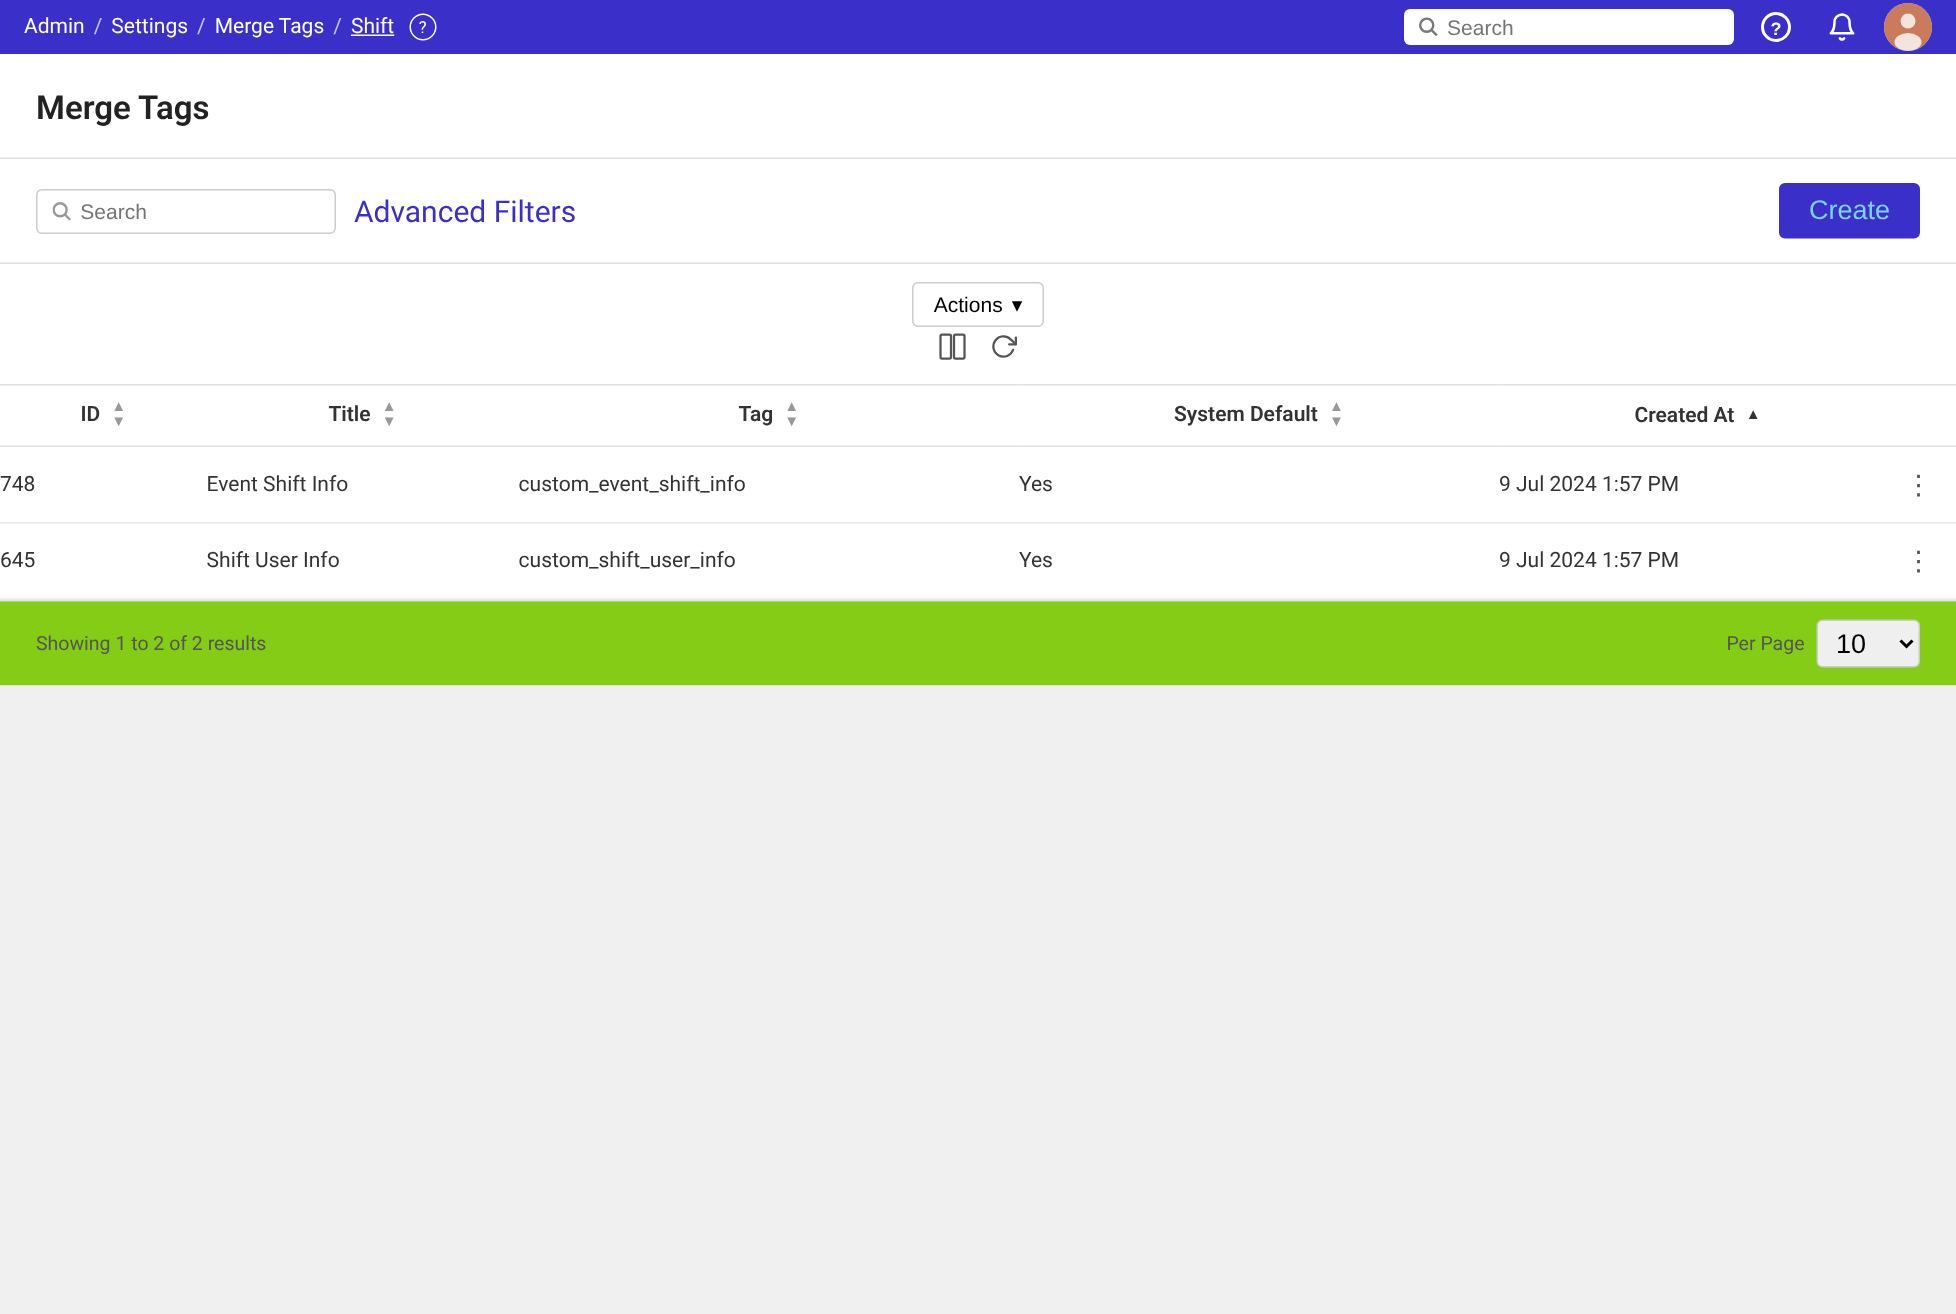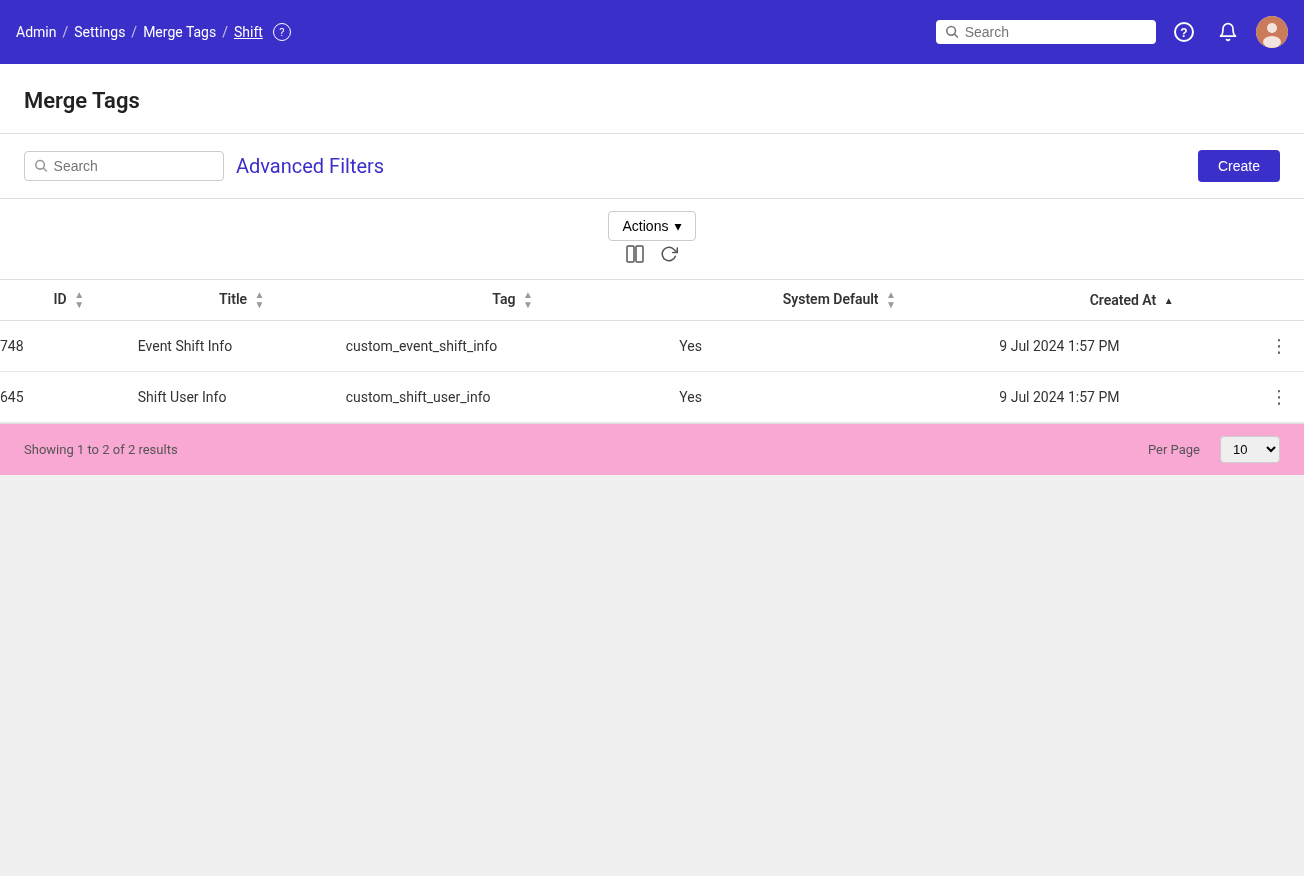--- a/index.html
+++ b/index.html
@@ -1,21 +1,21 @@
 <!DOCTYPE html>
 <html><head>
   <meta charset="utf-8">
   <style>
     * { box-sizing: border-box; margin: 0; padding: 0; }
     body { font-family: -apple-system, BlinkMacSystemFont, 'Segoe UI', Roboto, sans-serif; font-size: 14px; background: #f0f0f0; color: #333; }
 
     
     .topnav {
       background: #3b2fc9;
-      height: 64px;
+      height: 36px;
       display: flex;
       align-items: center;
       padding: 0 16px;
       gap: 20px;
     }
     .breadcrumb {
       display: flex;
       align-items: center;
       gap: 6px;
       color: #fff;
@@ -111,25 +111,25 @@
     }
     .advanced-filters-link {
       color: #3b2fc9;
       text-decoration: none;
       font-size: 20px;
       cursor: pointer;
     }
     .spacer { flex: 1; }
     .create-btn {
       background: #3b2fc9;
-      color: #ffffff;
+      color: #7dd3fc;
       border: none;
       border-radius: 4px;
       padding: 8px 20px;
-      font-size: 14px;
+      font-size: 18px;
       cursor: pointer;
       font-weight: 500;
     }
 
     
     .table-section {
       background: #fff;
       border-top: 1px solid #e0e0e0;
       padding: 0;
     }
@@ -212,32 +212,32 @@
 
     
     .table-footer {
       padding: 12px 24px;
       display: flex;
       align-items: center;
       justify-content: space-between;
       border-top: 1px solid #e0e0e0;
       font-size: 13px;
       color: #555;
-      background: #f9a8d4;
+      background: #84cc16;
     }
     .per-page {
       display: flex;
       align-items: center;
-      gap: 20px;
+      gap: 8px;
     }
     .per-page select {
       border: 1px solid #ccc;
       border-radius: 4px;
       padding: 4px 8px;
-      font-size: 13px;
+      font-size: 18px;
     }
 
     
     .gray-area {
       background: #f0f0f0;
       flex: 1;
       min-height: 400px;
     }
 
     .info-icon {

